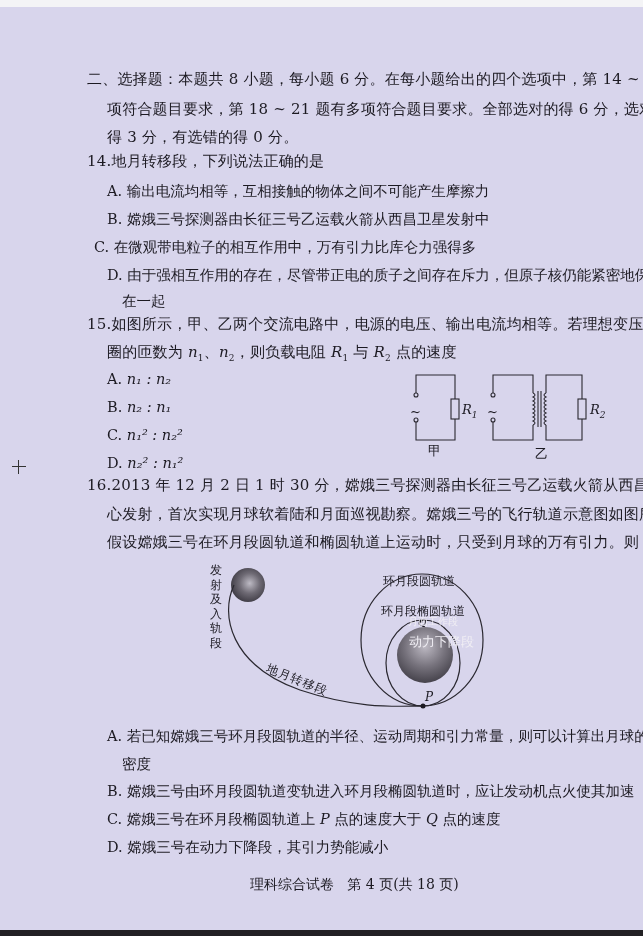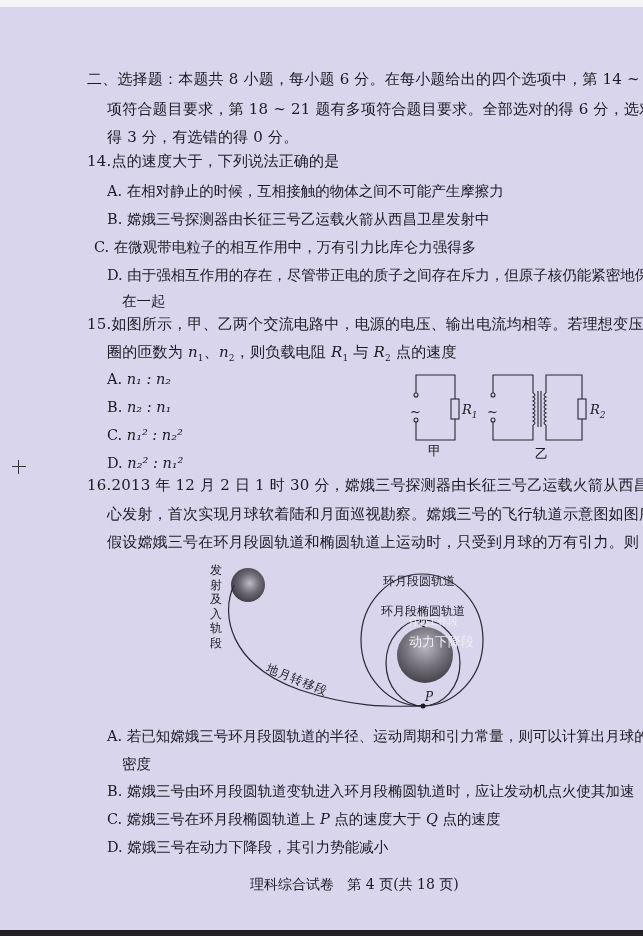--- a/index.html
+++ b/index.html
@@ -23,23 +23,23 @@
 
 <div class="topstrip"></div>
 <div class="paper"></div>
 <div class="cross"></div>
 
 <div class="line" style="left:87px;top:70px;">二、选择题：本题共 8 小题，每小题 6 分。在每小题给出的四个选项中，第 14 ~ 17 题只有一</div>
 <div class="line" style="left:107px;top:100px;">项符合题目要求，第 18 ~ 21 题有多项符合题目要求。全部选对的得 6 分，选对但不全的</div>
 <div class="line" style="left:107px;top:128px;">得 3 分，有选错的得 0 分。</div>
 
 <div class="line" style="left:87px;top:152px;">
-  <span>14.</span><span>点的速度大于，下列说法正确的是</span>
+  <span>14.</span><span>地月转移段，下列说法正确的是</span>
 </div>
-<div class="opt" style="left:107px;top:182px;"><span>A.</span> <span>在相对静止的时候，互相接触的物体之间不可能产生摩擦力</span></div>
+<div class="opt" style="left:107px;top:182px;"><span>A.</span> <span>输出电流均相等，互相接触的物体之间不可能产生摩擦力</span></div>
 <div class="opt" style="left:107px;top:210px;"><span>B.</span> <span>嫦娥三号探测器由长征三号乙运载火箭从西昌卫星发射中</span></div>
 <div class="opt" style="left:94px;top:238px;"><span>C.</span> <span>在微观带电粒子的相互作用中，万有引力比库仑力强得多</span></div>
 <div class="opt" style="left:107px;top:266px;"><span>D.</span> <span>由于强相互作用的存在，尽管带正电的质子之间存在斥力，但原子核仍能紧密地保持</span></div>
 <div class="opt" style="left:122px;top:292px;">在一起</div>
 
 <div class="line" style="left:87px;top:315px;">
   <span>15.</span><span>如图所示，甲、乙两个交流电路中，电源的电压、输出电流均相等。若理想变压器原、副线</span>
 </div>
 <div class="line" style="left:107px;top:343px;">
   <span>圈的匝数为 </span><span class="it">n</span><sub>1</sub><span>、</span><span class="it">n</span><sub>2</sub><span>，则负载电阻 </span><span class="it">R</span><sub>1</sub><span> 与 </span><span class="it">R</span><sub>2</sub><span> 点的速度</span>

